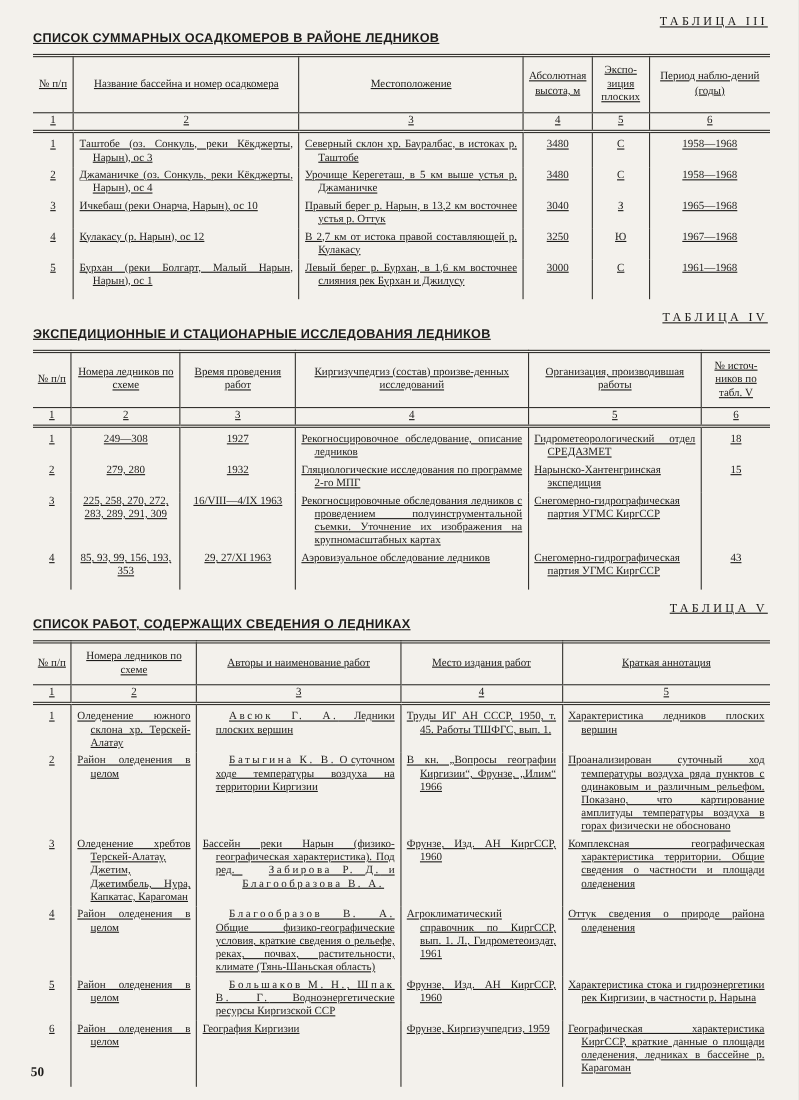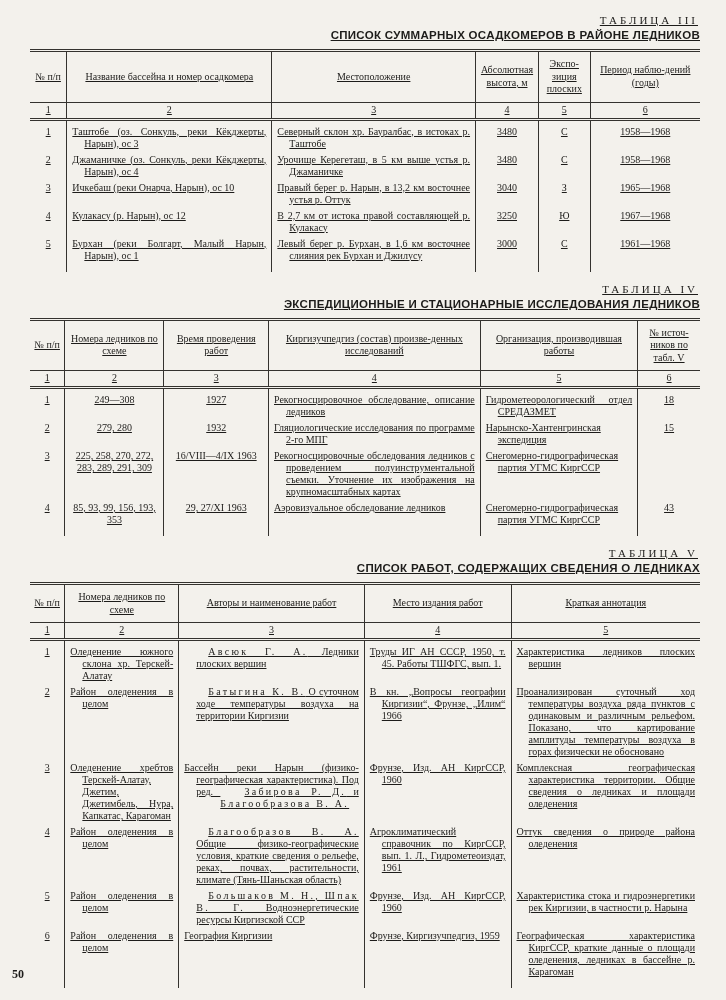--- a/index.html
+++ b/index.html
@@ -18,21 +18,21 @@
     text-decoration: underline;
   }
   .tbl-label {
     text-align: right;
     font-size: 11px;
     letter-spacing: 3px;
     margin: 0 2px 3px 0;
   }
   section + section .tbl-label { margin-top: 11px; }
   .tbl-title {
-    text-align: right;
+    text-align: left;
     font-family: "Liberation Sans", sans-serif;
     font-weight: bold;
     font-size: 11.5px;
     letter-spacing: 0.3px;
     margin: 0 0 8px 0;
   }
   table.data-table {
     width: 100%;
     border-collapse: collapse;
     table-layout: fixed;
@@ -66,21 +66,21 @@
   .data-table tbody tr:last-child td { padding-bottom: 10px; }
   .data-table td.c { text-align: center; }
   .data-table td.hang {
     text-align: justify;
     padding-left: 17px;
     text-indent: -12px;
   }
   .sp { letter-spacing: 2.3px; margin-left: 24px; }
   .page-num {
     position: absolute;
-    left: 12px;
+    left: 28px;
     bottom: 18px;
     font-size: 12px;
     font-weight: bold;
   }
 </style>
 </head>
 <body>
 
 <div class="page">
 
@@ -266,21 +266,21 @@
             <td class="hang">Район оледенения в целом</td>
             <td class="hang"><span class="sp">Батыгина К. В.</span><span> О суточном ходе температуры воздуха на территории Киргизии</span></td>
             <td class="hang">В кн. „Вопросы географии Киргизии“, Фрунзе, „Илим“ 1966</td>
             <td class="hang">Проанализирован суточный ход температуры воздуха ряда пунктов с одинаковым и различным рельефом. Показано, что картирование амплитуды температуры воздуха в горах физически не обосновано</td>
           </tr>
           <tr>
             <td class="c">3</td>
             <td class="hang">Оледенение хребтов Терскей-Алатау, Джетим, Джетимбель, Нура, Капкатас, Карагоман</td>
             <td class="hang"><span>Бассейн реки Нарын (физико-географическая характеристика). Под ред. </span><span class="sp">Забирова Р. Д.</span><span> и </span><span class="sp">Благообразова В. А.</span></td>
             <td class="hang">Фрунзе, Изд. АН КиргССР, 1960</td>
-            <td class="hang">Комплексная географическая характеристика территории. Общие сведения о ледниках и площади оледенения</td>
+            <td class="hang">Комплексная географическая характеристика территории. Общие сведения о частности и площади оледенения</td>
           </tr>
           <tr>
             <td class="c">4</td>
             <td class="hang">Район оледенения в целом</td>
             <td class="hang"><span class="sp">Благообразов В. А.</span><span> Общие физико-географические условия, краткие сведения о рельефе, реках, почвах, растительности, климате (Тянь-Шаньская область)</span></td>
             <td class="hang">Агроклиматический справочник по КиргССР, вып. 1. Л., Гидрометеоиздат, 1961</td>
             <td class="hang">Оттук сведения о природе района оледенения</td>
           </tr>
           <tr>
             <td class="c">5</td>

